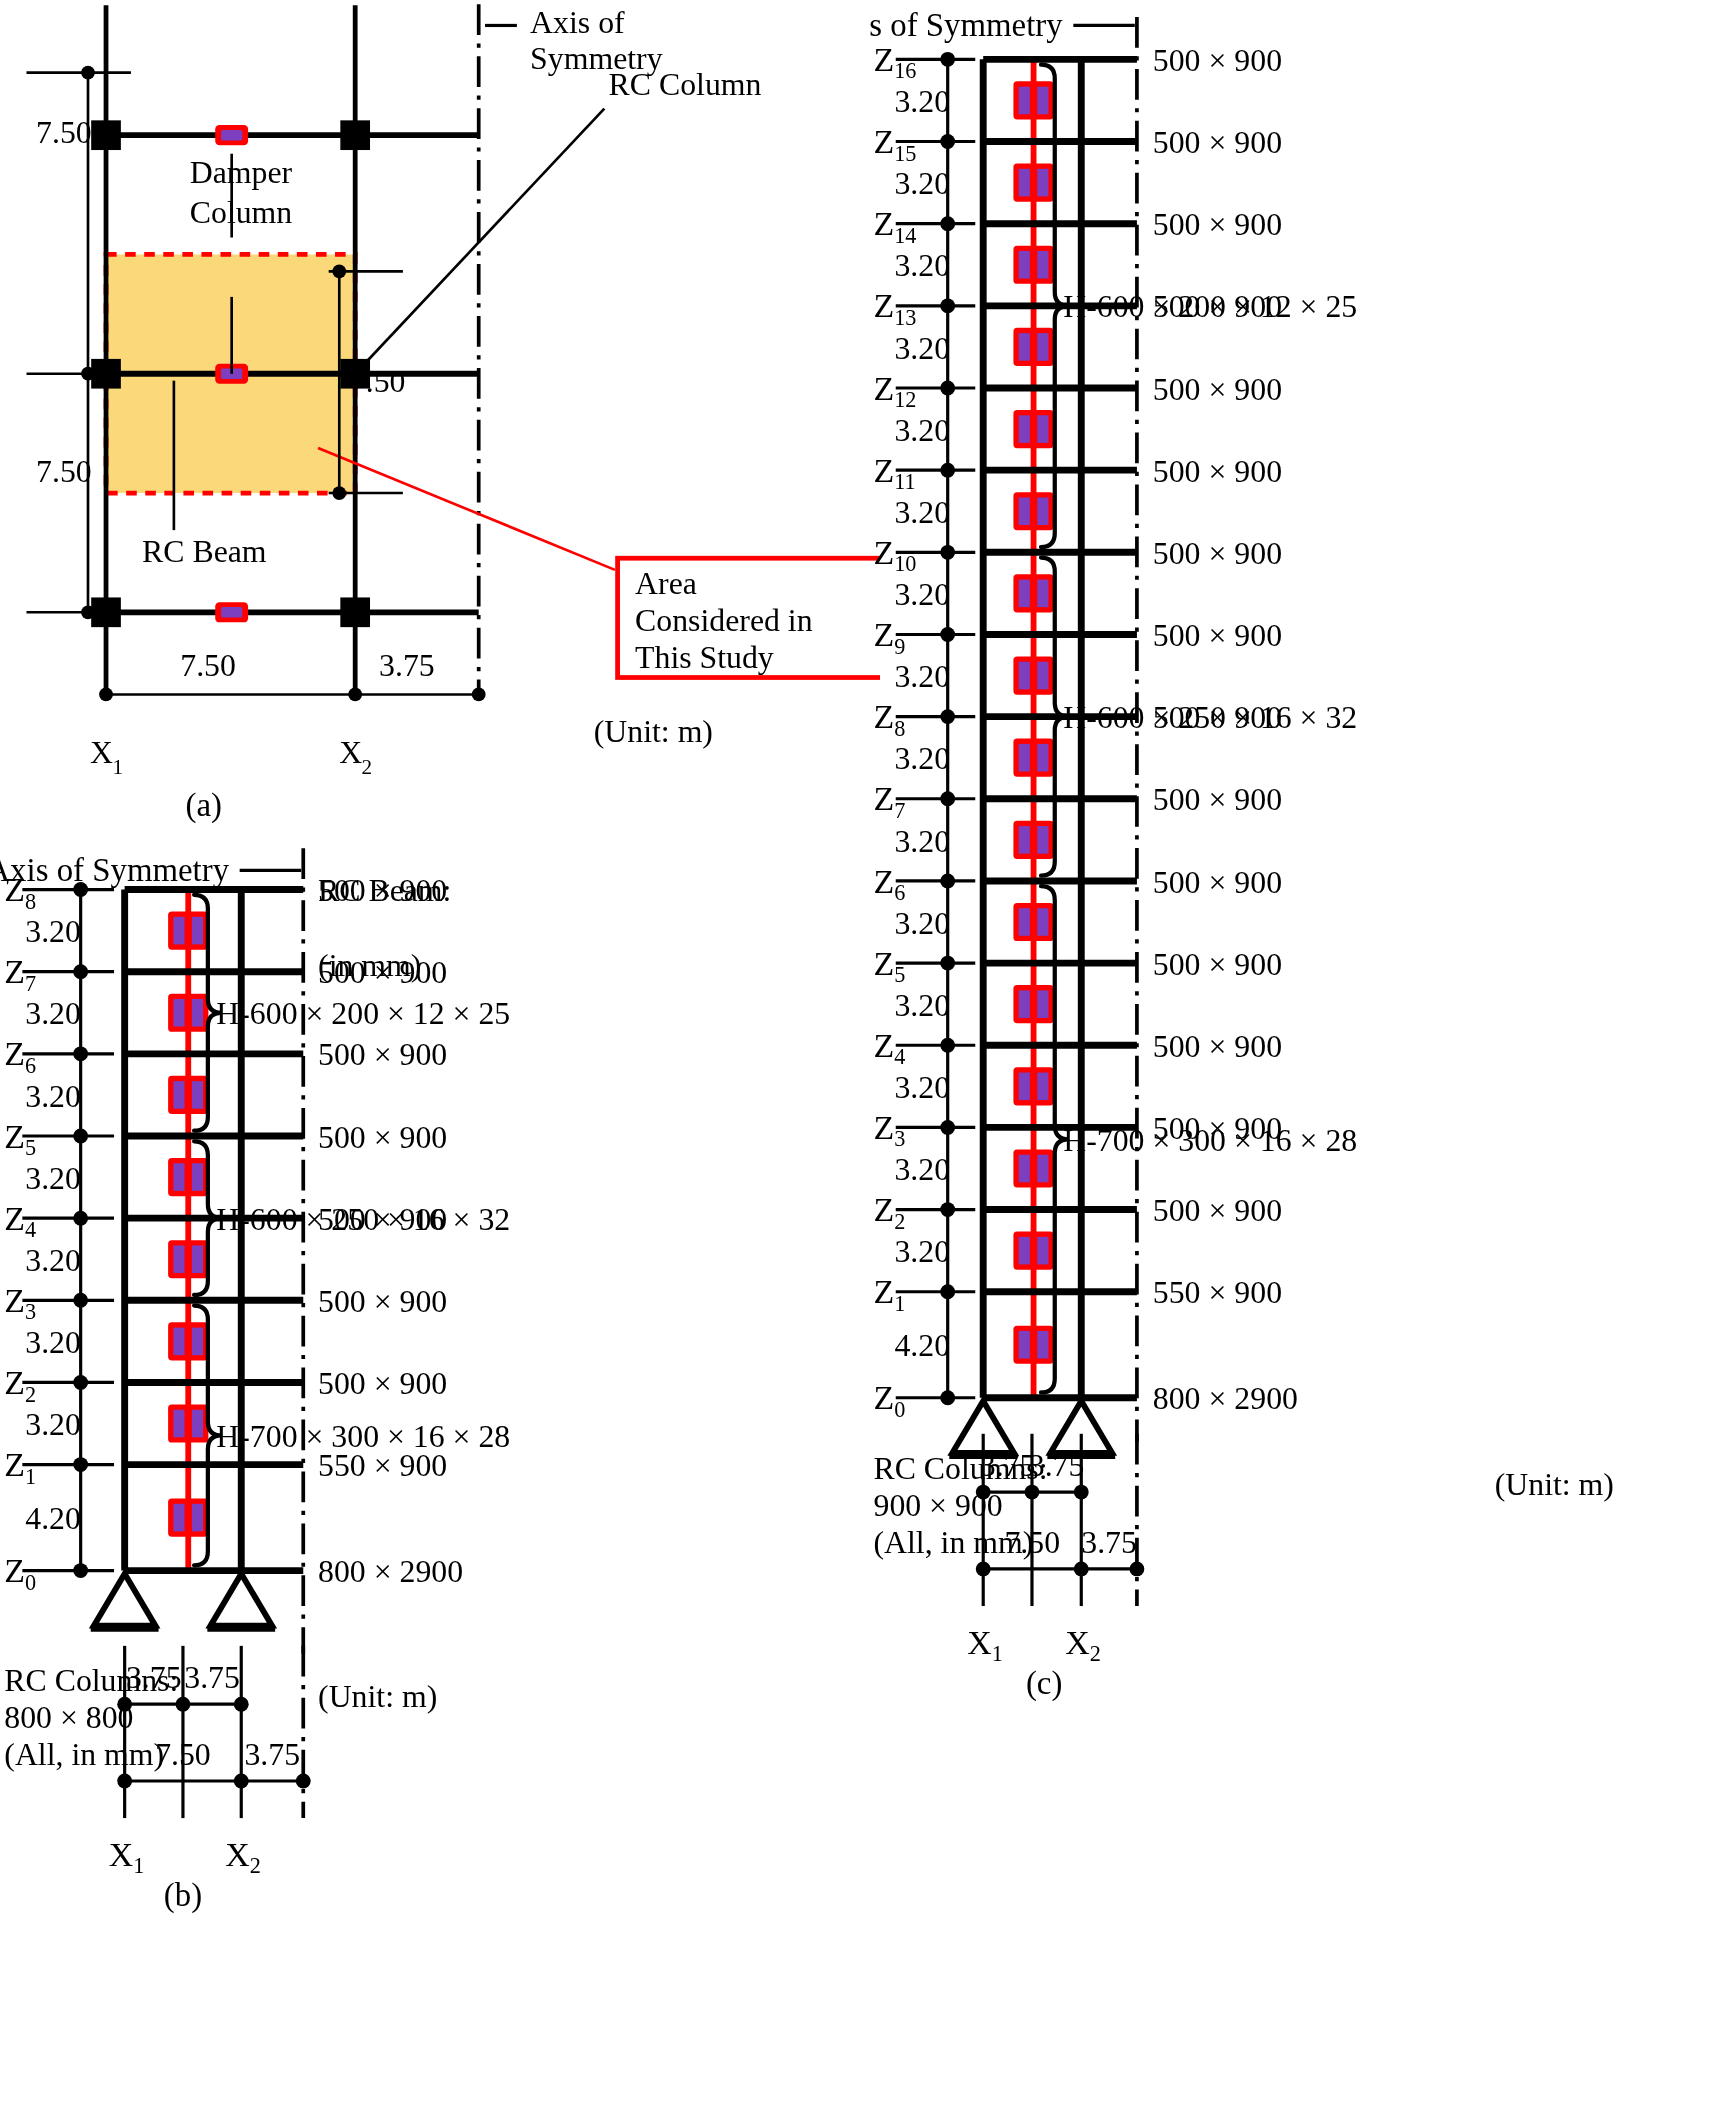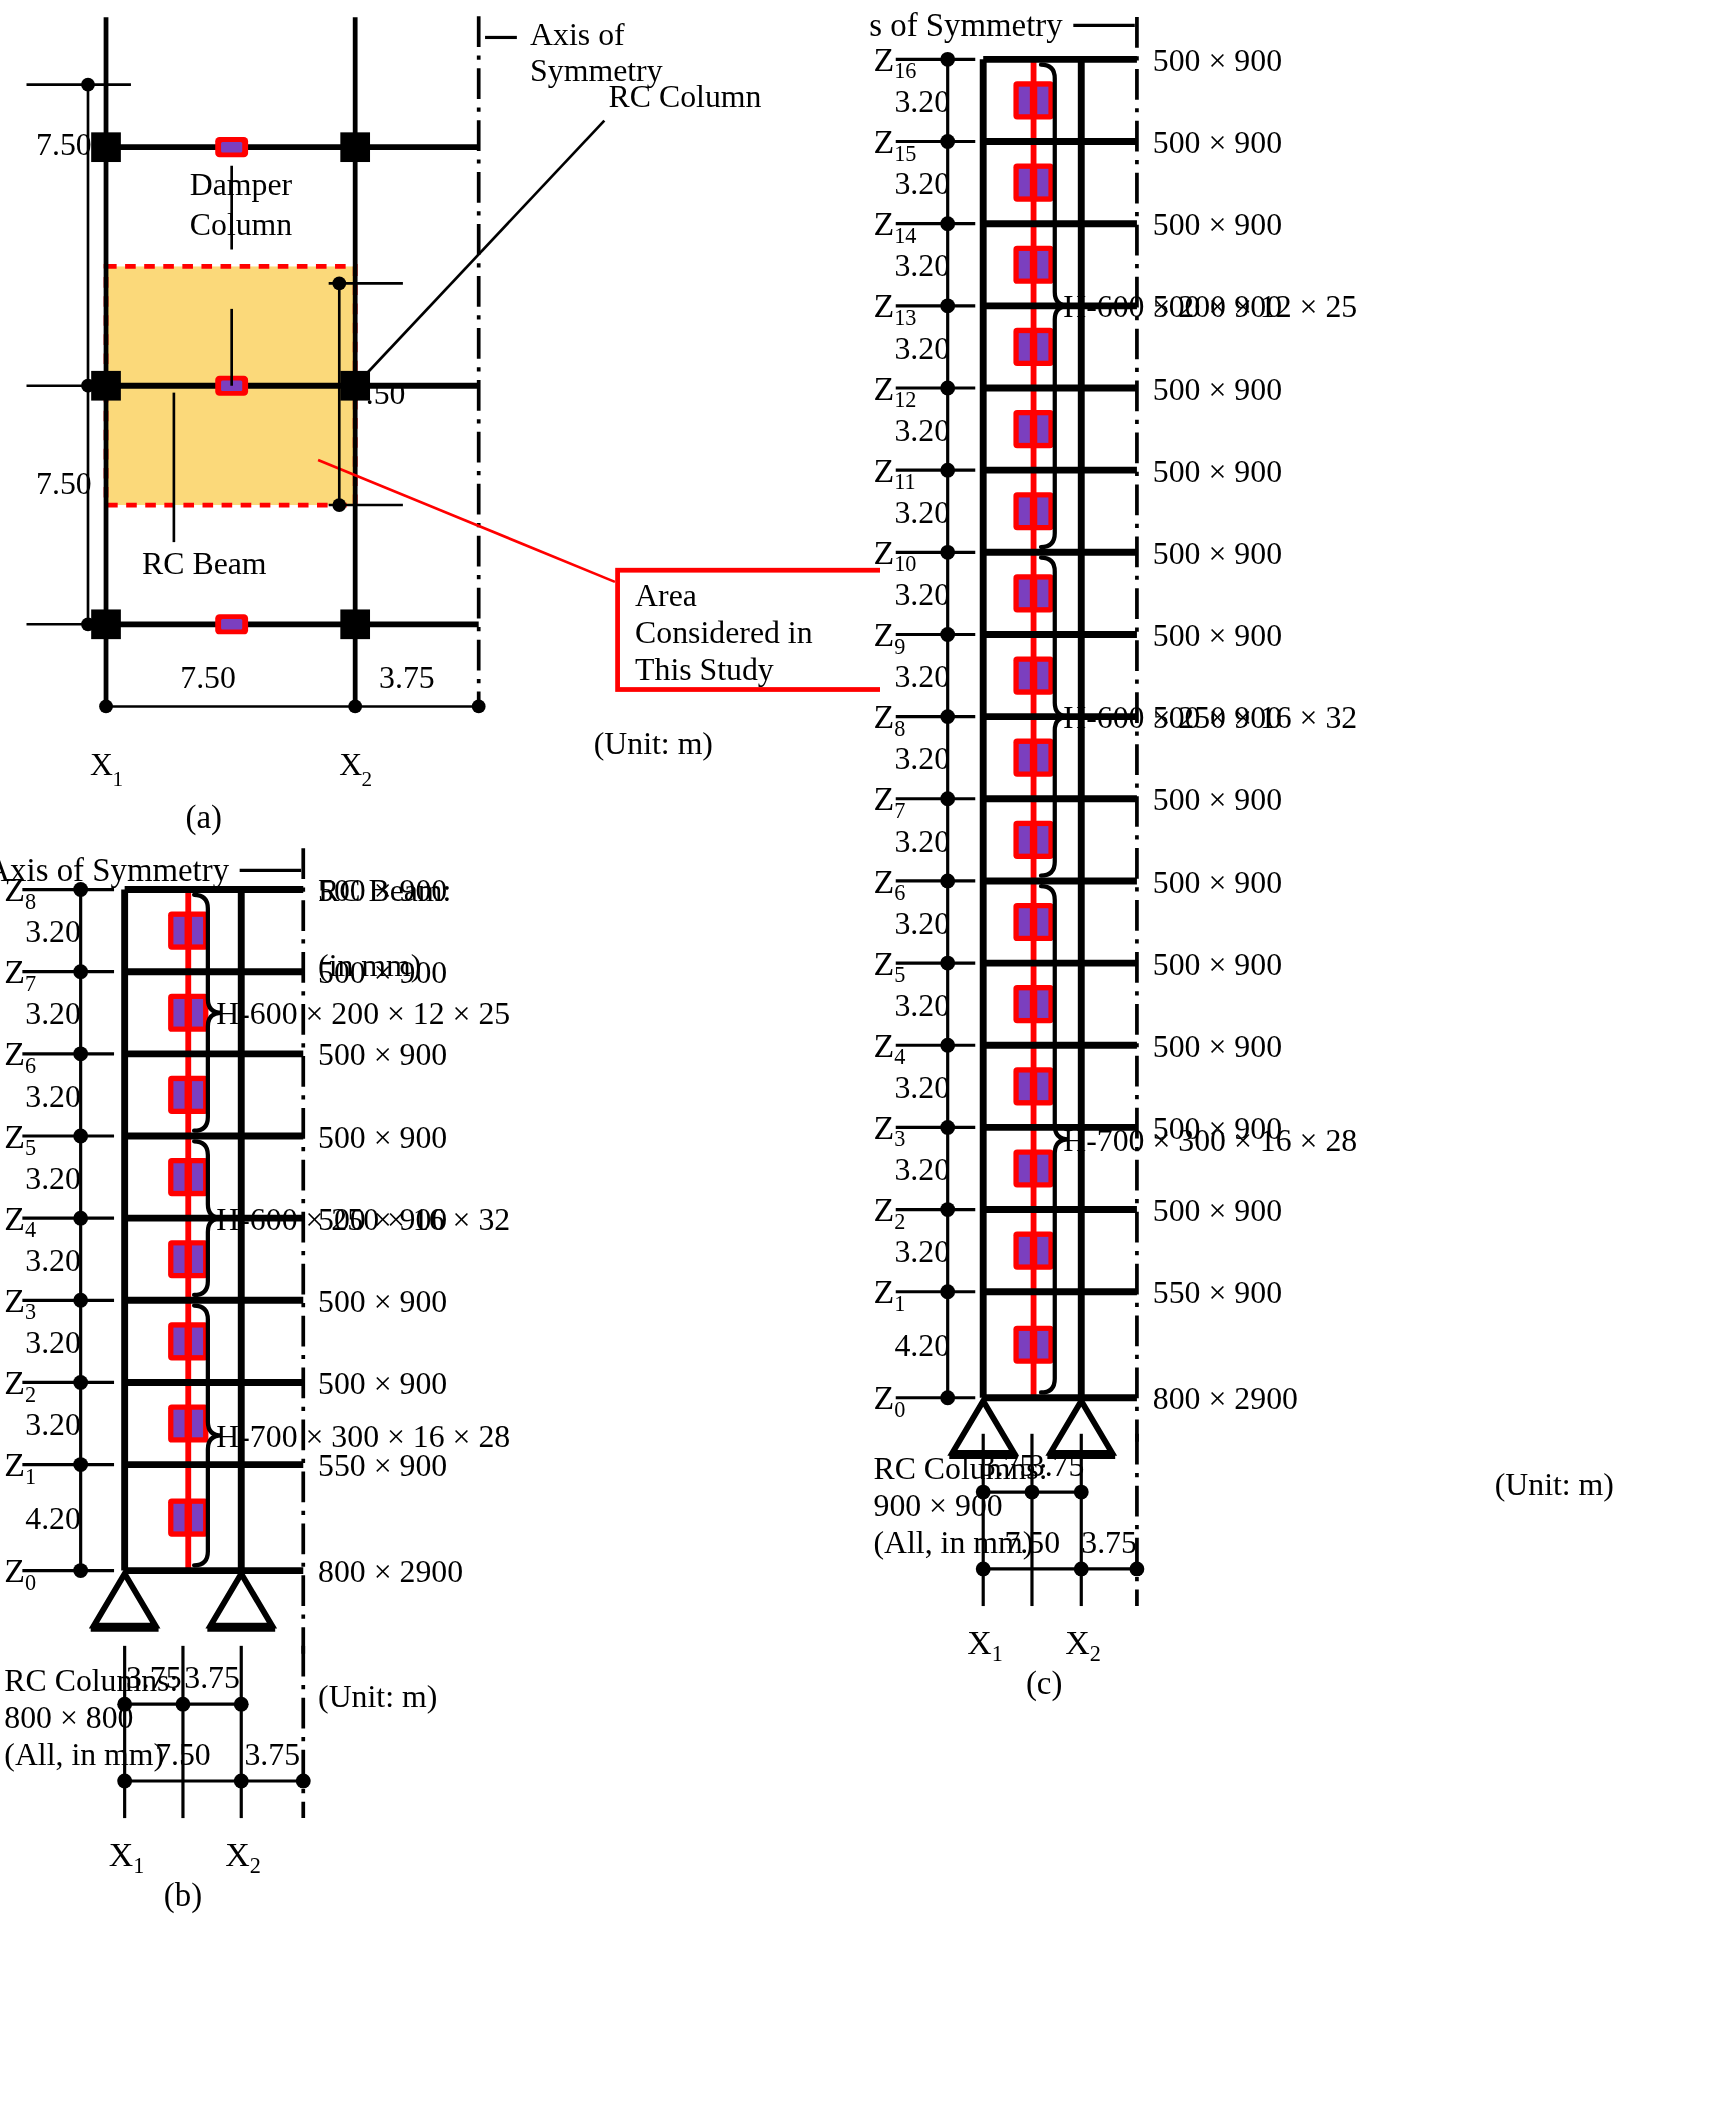--- a/index.html
+++ b/index.html
@@ -8,21 +8,21 @@
   svg{display:block;}
   .fig{position:absolute;}
   text{font-family:"Liberation Serif","DejaVu Serif",serif;fill:#000;}
   .lbl{font-size:60px;}
   .sub{font-size:40px;}
   .panel-lbl{font-size:62px;}
 </style>
 </head>
 <body>
 
-<div class="fig" id="panel-a" style="left:0;top:12px;width:880px;height:827px;">
+<div class="fig" id="panel-a" style="left:0;top:0;width:880px;height:827px;">
   <svg width="880" height="827" viewBox="0 0 1660 1560">
 
     <rect x="200" y="480" width="470" height="450" fill="#FBD97A" stroke="none"></rect>
     <rect x="200" y="480" width="470" height="450" fill="none" stroke="#FF0000" stroke-width="9" stroke-dasharray="20 16"></rect>
 
     <line x1="200" y1="10" x2="200" y2="1300" stroke="#000" stroke-width="9"></line>
     <line x1="670" y1="10" x2="670" y2="1300" stroke="#000" stroke-width="9"></line>
 
     <line x1="903" y1="8" x2="903" y2="1320" stroke="#000" stroke-width="7" stroke-dasharray="58 16 8 16"></line>
     <line x1="915" y1="48" x2="975" y2="48" stroke="#000" stroke-width="6"></line>

